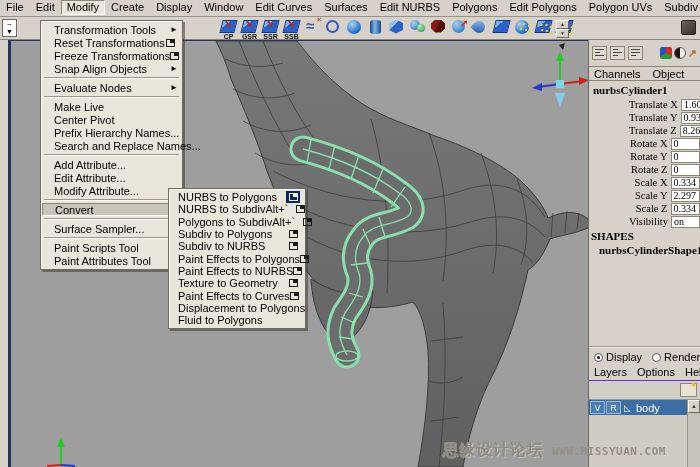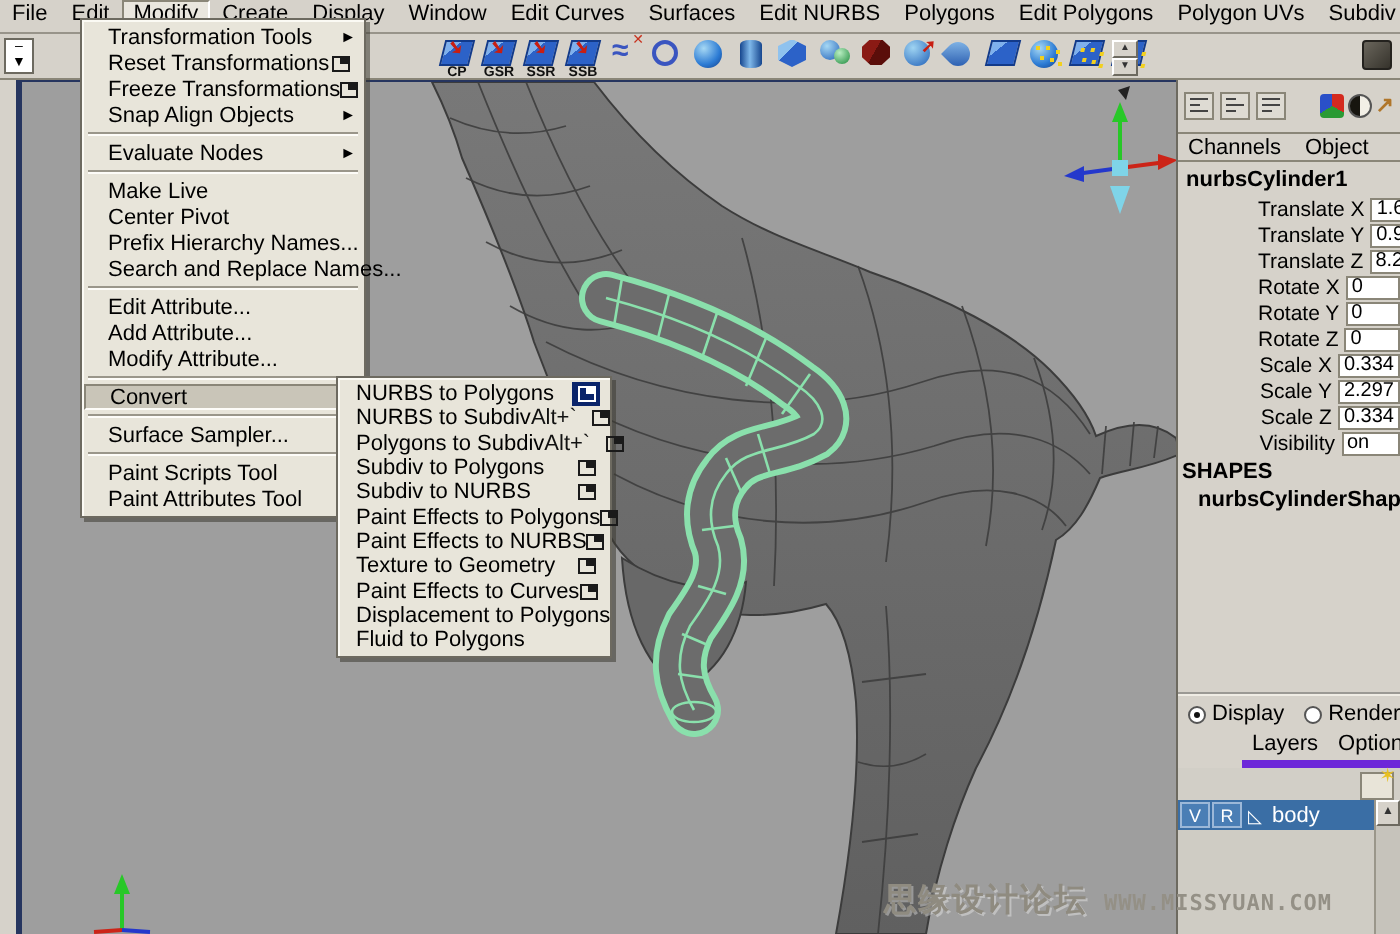--- a/index.html
+++ b/index.html
@@ -39,21 +39,21 @@
   .spinner { position:absolute; left:556px; top:3px; width:13px; height:18px; }
   .spinner div { height:9px; background:#d6d2ca; border:1px solid; border-color:#fff #6d6a60 #6d6a60 #fff; font-size:5px; line-height:7px; text-align:center; color:#333; cursor:pointer; }
   .sl-end-icon { position:absolute; left:681px; top:3px; width:15px; height:15px; background:linear-gradient(135deg,#6a665c,#36332c); border:1px solid #24221e; border-radius:2px; cursor:pointer; }
 
   
   .viewport { position:absolute; left:8px; top:40px; width:580px; height:427px; background:#9e9e9e; border-left:3px solid #26355f; border-top:1px solid #26355f; z-index:1; }
   .viewport svg { display:block; }
 
   
   .menu { position:absolute; background:#e8e5da; border:1px solid #6d6a60; box-shadow:2px 2px 0 rgba(60,58,50,.55), inset 1px 1px 0 #fbfaf4; padding:2px 1px; z-index:20; }
-  #modifyMenu { left:40px; top:9px; width:143px; }
+  #modifyMenu { left:40px; top:20px; width:143px; }
   #convertMenu { left:168px; top:188px; width:138px; }
   .m-row { display:flex; align-items:center; height:13px; padding:0 4px 0 12px; position:relative; cursor:pointer; }
   #convertMenu .m-row { height:12.3px; padding-left:8px; }
   .m-label { flex:1; white-space:nowrap; }
   .m-accel { padding-right:8px; color:#111; }
   .m-arrow { font-size:8px; margin-right:-1px; }
   .m-optwrap { display:flex; align-items:center; justify-content:center; width:14px; height:12px; }
   .m-opt { width:9px; height:8px; border:1px solid #1a1a1a; position:relative; background:transparent; }
   .m-opt::after { content:""; position:absolute; right:0; top:0; width:4px; height:3px; background:#1a1a1a; }
   .m-optwrap.optsel { background:#0a246a; }
@@ -67,35 +67,35 @@
   .rp-toolbar { height:26px; display:flex; align-items:center; gap:3px; padding:2px 3px; }
   .justify-icon { width:15px; height:14px; border:1px solid #8a8678; background:#dedbd3; padding:2px 2px; cursor:pointer; }
   .justify-icon i { display:block; height:1px; background:#444; margin-bottom:2px; }
   .justify-icon i.short { width:60%; }
   .rp-small { margin-left:auto; display:flex; gap:2px; align-items:center; }
   .color-icon { width:12px; height:12px; background:conic-gradient(#d42a1e 0 33%, #2a9a34 33% 66%, #2a50c8 66% 100%); border-radius:2px; cursor:pointer; }
   .half-icon { width:12px; height:12px; border-radius:50%; background:linear-gradient(90deg,#17150f 50%,#f2efe6 50%); border:1px solid #555; cursor:pointer; }
   .arrowne-icon { font-size:11px; color:#b0762a; font-weight:bold; cursor:pointer; line-height:12px; }
   .cb-tabs { height:15px; border-top:1px solid #8a8678; border-bottom:1px solid #8a8678; display:flex; gap:12px; padding:1px 5px; background:#d6d2ca; }
   .cb-tab { cursor:pointer; }
-  .cb-body { padding-top:3px; }
+  .cb-body { padding-top:3px;font-family:Liberation Serif, serif; }
   .cb-node { font-weight:bold; padding-left:4px; height:14px; }
   .cb-row { display:flex; align-items:center; height:13px;margin-left:40px; }
   .cb-label { width:62px; text-align:right; padding-right:3px; white-space:nowrap; font-size:10.5px; }
   .cb-value { width:42px; height:12px; background:#fff; border:1px solid #8a8678; font-size:10px; line-height:10px; padding:0 2px; cursor:text; }
   .cb-shapes { font-weight:bold; padding-left:2px; height:14px; margin-top:2px; }
   .cb-shape { padding-left:10px; font-weight:bold; height:13px; }
 
   
   .layerpanel { position:absolute; left:0; top:306px; width:111px; bottom:0; border-top:2px groove #efece4; background:#d6d2ca; }
   .lp-radio { display:flex; gap:10px; padding:3px 5px 2px; align-items:center; }
   .radio { display:flex; gap:3px; align-items:center; cursor:pointer; }
   .rdot { width:9px; height:9px; border-radius:50%; border:1px solid #555; background:#fff; position:relative; }
   .rdot.on::after { content:""; position:absolute; left:2px; top:2px; width:3px; height:3px; border-radius:50%; background:#111; }
-  .lp-menus { display:flex; gap:10px; padding:1px 5px 2px; border-bottom:4px solid #6d28d9;margin-left:32px; }
+  .lp-menus { display:flex; gap:10px; padding:1px 5px 2px; border-bottom:1px solid #6d28d9; }
   .lp-menu-item { cursor:pointer; }
   .lp-iconrow { height:19px; border-bottom:1px solid #9a968a; position:relative; background:#d2cfc7; }
   .newlayer-icon { position:absolute; right:3px; top:2px; width:17px; height:14px; background:#e8e4d8; border:1px solid #8a8678; cursor:pointer; }
   .newlayer-icon::after { content:"✶"; position:absolute; right:-2px; top:-5px; color:#e8c020; font-size:10px; }
   .lp-list { position:absolute; left:0; right:0; top:52px; bottom:0; background:#cfccc4; }
   .layer-row { display:flex; align-items:center; height:15px; background:#3a6ea5; color:#fff; margin-right:13px; cursor:pointer; }
   .lr-box { width:15px; height:13px; border:1px solid #9cb8d8; background:#4a7eb5; text-align:center; font-size:9px; line-height:12px; margin-left:1px; cursor:pointer; }
   .lr-tri { width:13px; text-align:center; font-size:9px; }
   .lr-name { padding-left:2px; }
   .lp-scroll { position:absolute; right:0; top:52px; width:13px; bottom:0; background:#c6c3bb; border-left:1px solid #9a968a; }
@@ -403,24 +403,24 @@
       <span class="m-label">Center Pivot</span>
     </div>
     <div class="m-row">
       <span class="m-label">Prefix Hierarchy Names...</span>
     </div>
     <div class="m-row">
       <span class="m-label">Search and Replace Names...</span>
     </div>
     <div class="m-sep"></div>
     <div class="m-row">
+      <span class="m-label">Add Attribute...</span>
+    </div>
+    <div class="m-row">
       <span class="m-label">Edit Attribute...</span>
-    </div>
-    <div class="m-row">
-      <span class="m-label">Add Attribute...</span>
     </div>
     <div class="m-row">
       <span class="m-label">Modify Attribute...</span>
     </div>
     <div class="m-sep"></div>
     <div class="m-row selected">
       <span class="m-label">Convert</span>
       <span class="m-arrow">►</span>
     </div>
     <div class="m-sep"></div>

